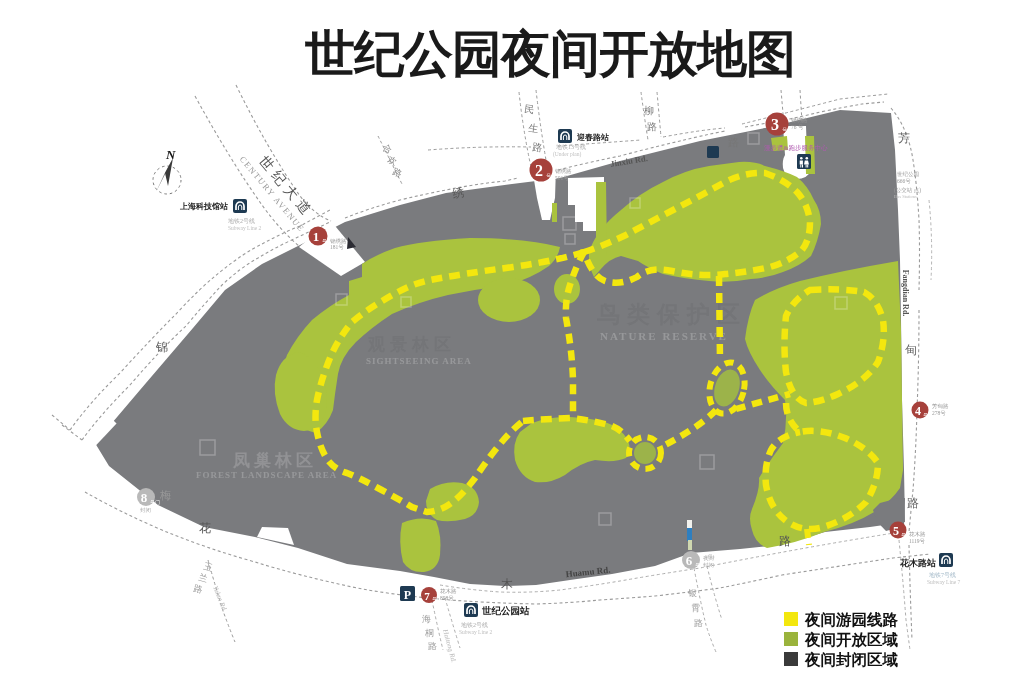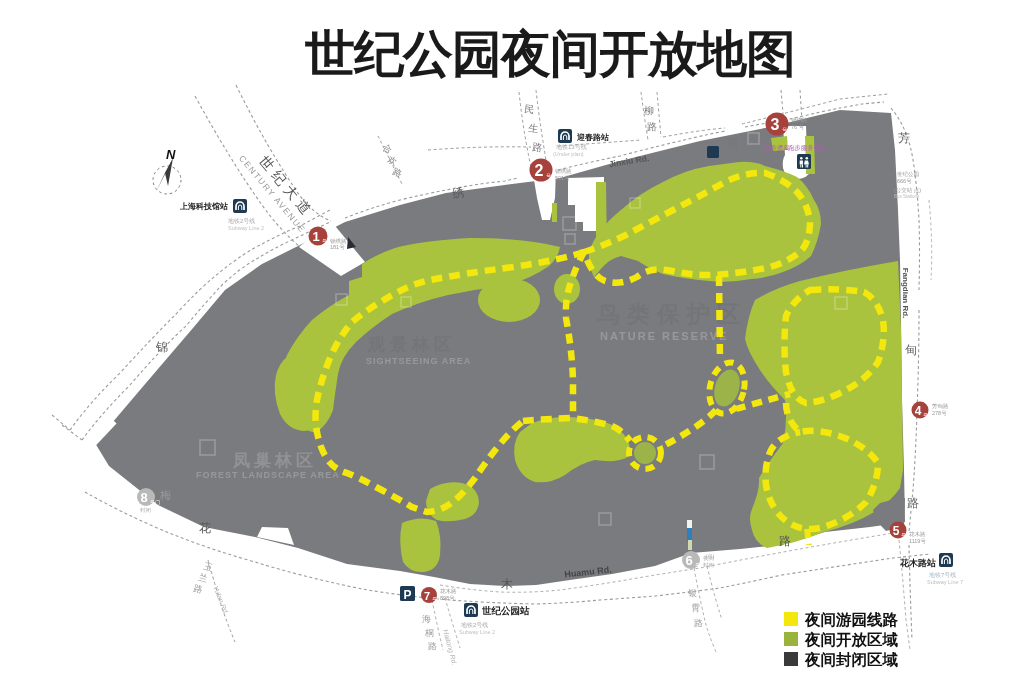--- a/index.html
+++ b/index.html
@@ -1,16 +1,16 @@
 <!DOCTYPE html>
 <html><head>
 <meta charset="utf-8">
 <style>
 html,body{margin:0;padding:0;background:#fff;}
-#page{position:relative;width:1024px;height:688px;overflow:hidden;font-family:Liberation Sans, sans-serif;text-align:center;}
+#page{position:relative;width:1024px;height:688px;overflow:hidden;font-family:Liberation Serif, serif;text-align:center;}
 </style>
 </head>
 <body>
 <div id="page">
 <svg width="1024" height="688" viewBox="0 0 1024 688">
 
 <rect x="0" y="0" width="1024" height="688" fill="#ffffff"></rect>
 
 <text x="550" y="71" font-size="50" font-weight="bold" fill="#1a1a1a" text-anchor="middle" letter-spacing="-1">世纪公园夜间开放地图</text>
 

